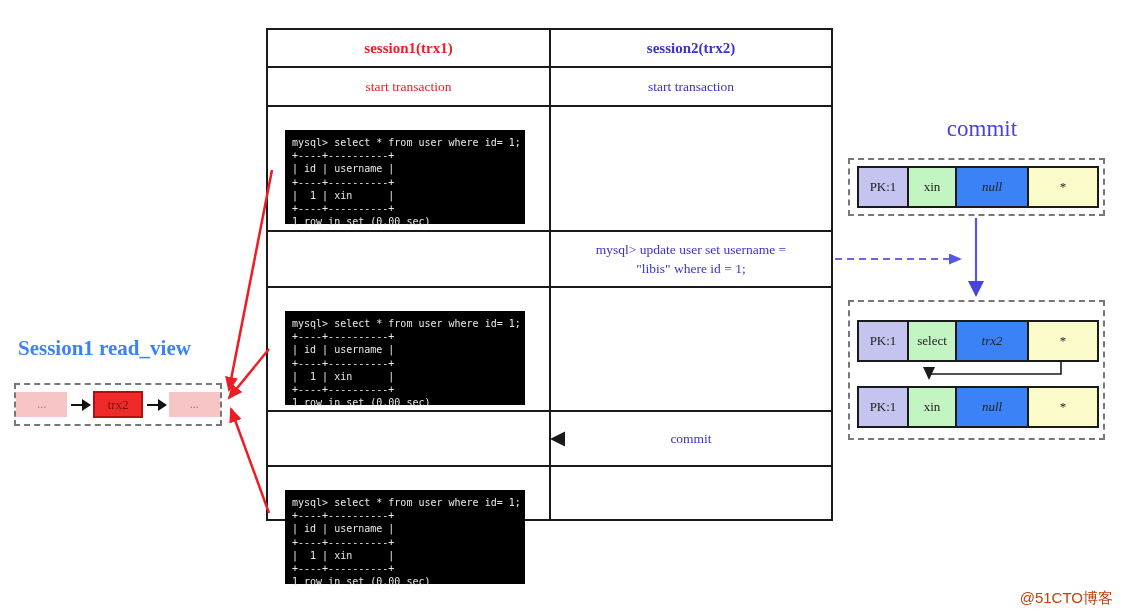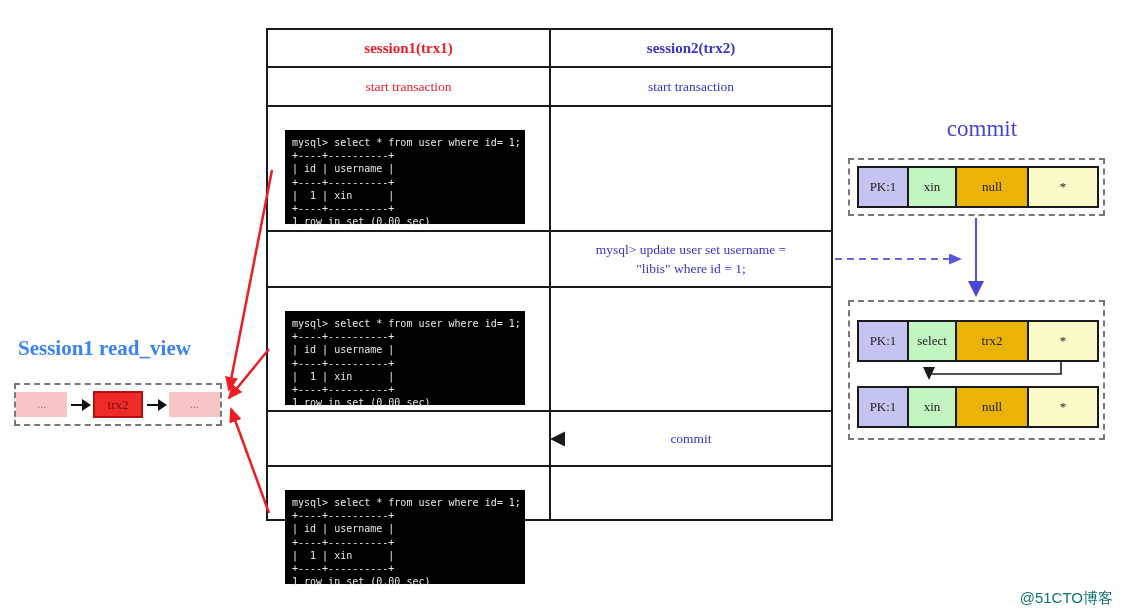--- a/index.html
+++ b/index.html
@@ -74,26 +74,26 @@
     position:absolute;display:flex;height:42px;
   }
   .rc{
     height:42px;box-sizing:border-box;border:2px solid #1a1a1a;border-right:none;
     display:flex;align-items:center;justify-content:center;
     font-size:13px;color:#222;
   }
   .rc:last-child{border-right:2px solid #1a1a1a;}
   .w1{width:50px;} .w2{width:48px;} .w3{width:72px;} .w4{width:72px;}
   .lav{background:#c5c3f0;} .grn{background:#c2f5c2;}
-  .pnk{background:#eab308;} .yel{background:#fbfac9;}
+  .pnk{background:#3b82f6;font-style:italic;} .yel{background:#fbfac9;}
   
   #arrows{position:absolute;left:0;top:0;width:1123px;height:614px;pointer-events:none;z-index:5;}
   
   #watermark{
-    position:absolute;right:10px;bottom:6px;color:#0f766e;
+    position:absolute;right:10px;bottom:6px;color:#c2410c;
     font-family:"Liberation Sans",sans-serif;font-size:15px;margin-top:34px;
   }
 </style>
 </head>
 <body>
 
 <div id="canvas">
 
   <div id="session-table">
     <div class="cell hdr red-t">session1(trx1)</div>

